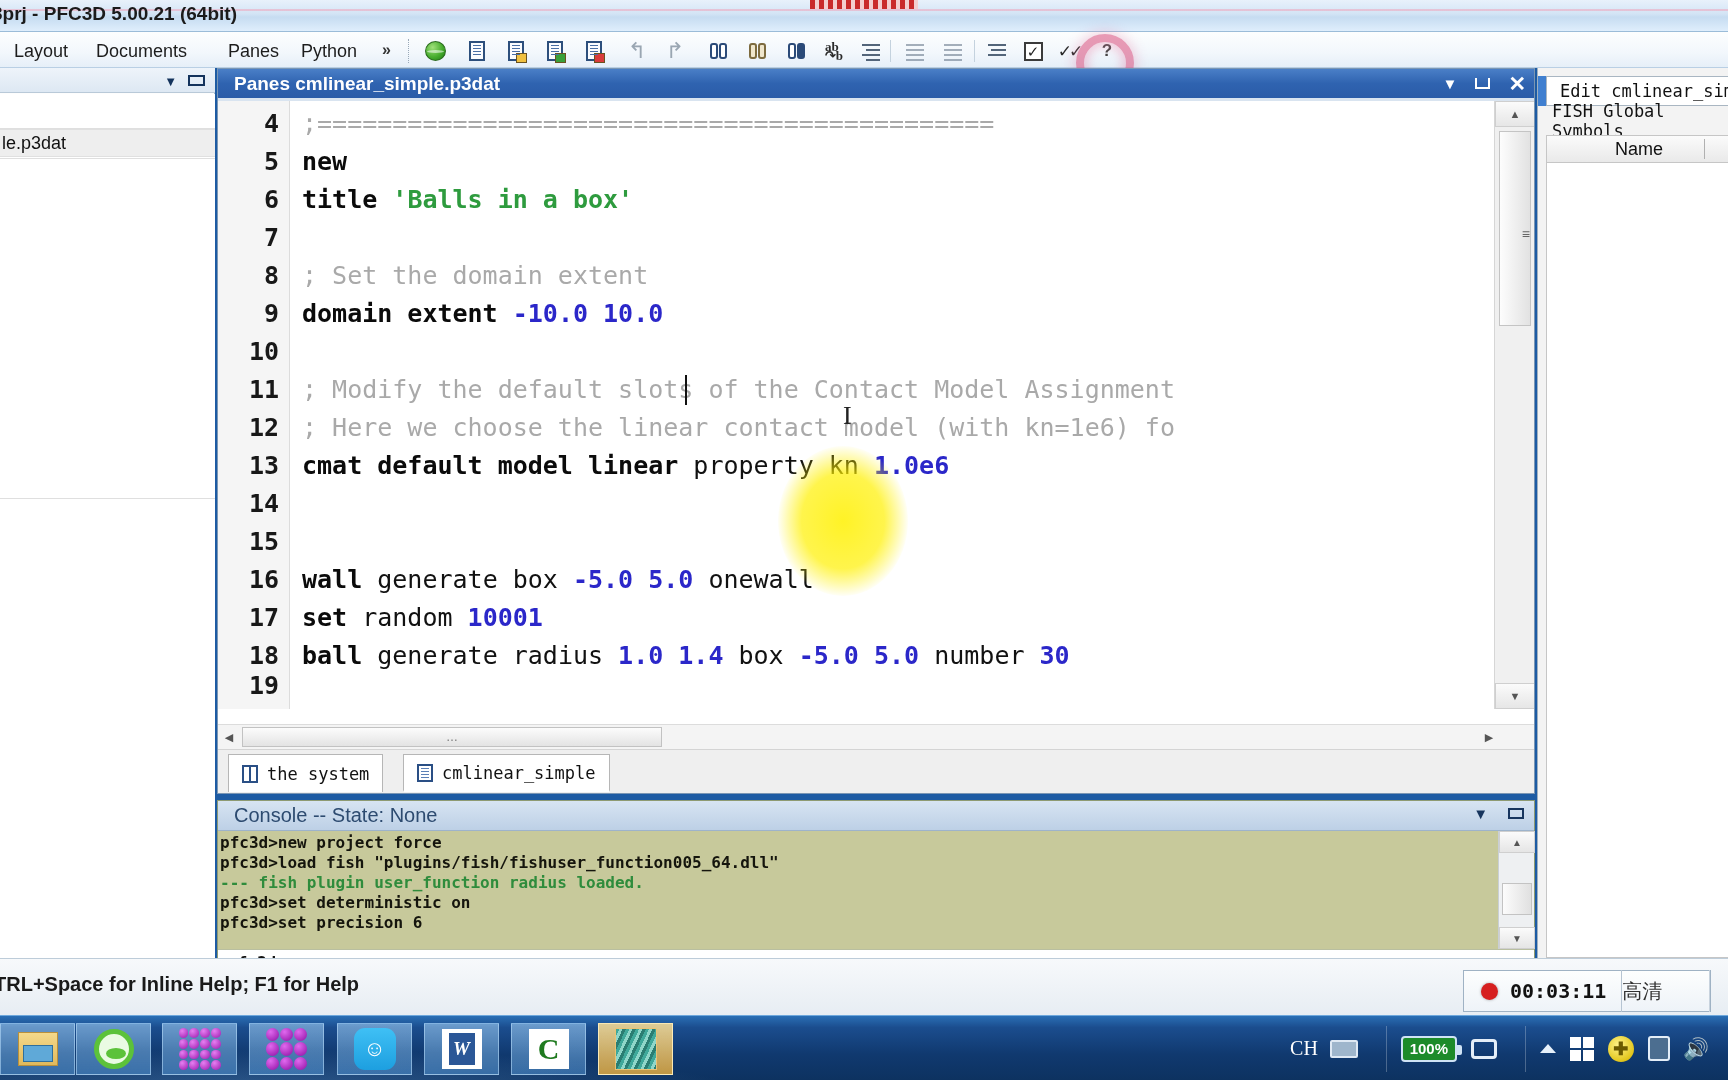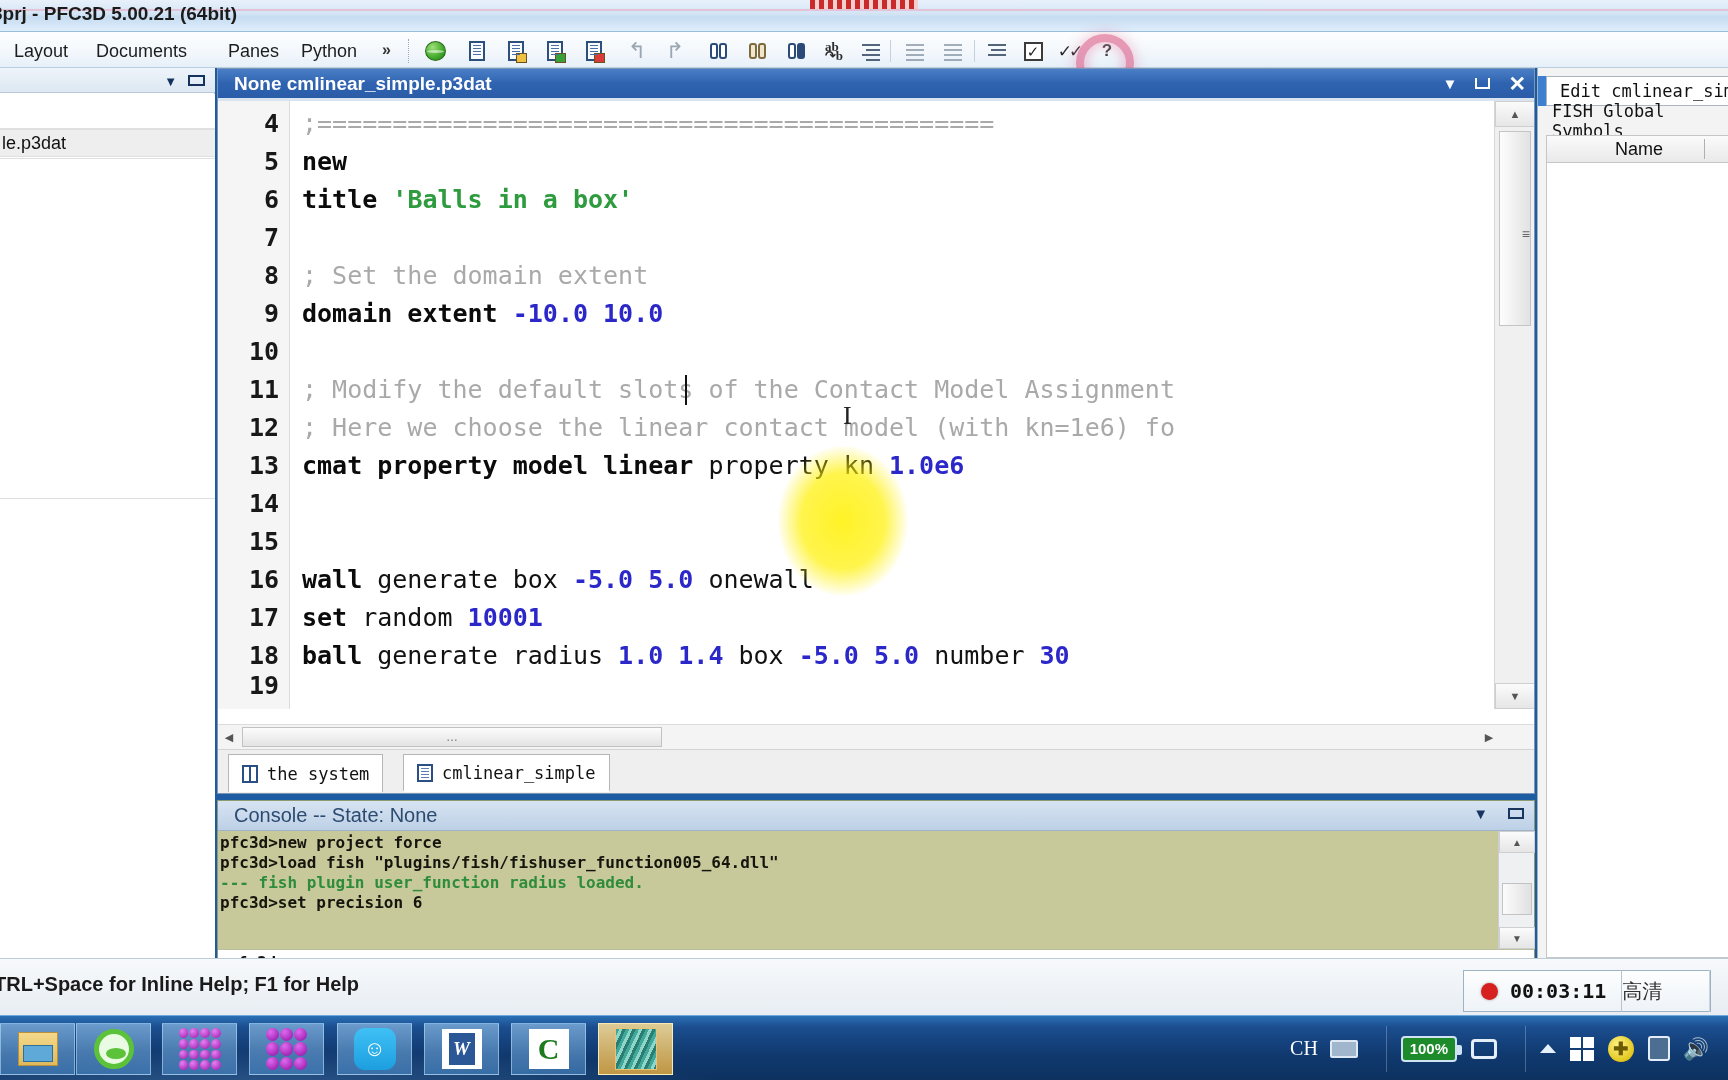--- a/index.html
+++ b/index.html
@@ -453,21 +453,21 @@
       <div class="lp-blank" style="top:0"></div>
       <div class="lp-sep" style="top:34px"></div>
       <div class="lp-row" style="top:35px">le.p3dat</div>
       <div class="lp-sep" style="top:64px"></div>
       <div class="lp-sep" style="top:404px"></div>
     </div>
   </div>
 
   <div class="editor">
     <div class="ed-title">
-      <span>None cmlinear_simple.p3dat</span>
+      <span>Panes cmlinear_simple.p3dat</span>
       <div class="ed-btns">
         <span class="ed-btn">▼</span>
         <span class="ed-btn min"></span>
         <span class="ed-btn x">✕</span>
       </div>
     </div>
     <div class="ed-topline"></div>
 
     <div class="code-wrap">
       <div class="gutter" id="gutter">
@@ -491,21 +491,21 @@
       <div class="code-area" id="codearea">
           <div class="cl" style="top: 4px;"><span class="c">;=============================================</span></div>
           <div class="cl" style="top: 42px;"><span class="k">new</span></div>
           <div class="cl" style="top: 80px;"><span class="k">title</span><span class="p"> </span><span class="s">'Balls in a box'</span></div>
           <div class="cl" style="top: 118px;"></div>
           <div class="cl" style="top: 156px;"><span class="c">; Set the domain extent</span></div>
           <div class="cl" style="top: 194px;"><span class="k">domain extent</span><span class="p"> </span><span class="n">-10.0 10.0</span></div>
           <div class="cl" style="top: 232px;"></div>
           <div class="cl" style="top: 270px;"><span class="c">; Modify the default slots of the Contact Model Assignment</span></div>
           <div class="cl" style="top: 308px;"><span class="c">; Here we choose the linear contact model (with kn=1e6) fo</span></div>
-          <div class="cl" style="top: 346px;"><span class="k">cmat property model linear</span><span class="p"> property kn </span><span class="n">1.0e6</span></div>
+          <div class="cl" style="top: 346px;"><span class="k">cmat default model linear</span><span class="p"> property kn </span><span class="n">1.0e6</span></div>
           <div class="cl" style="top: 384px;"></div>
           <div class="cl" style="top: 460px;"><span class="k">wall</span><span class="p"> generate box </span><span class="n">-5.0 5.0</span><span class="p"> onewall</span></div>
           <div class="cl" style="top: 498px;"><span class="k">set</span><span class="p"> random </span><span class="n">10001</span></div>
           <div class="cl" style="top: 536px;"><span class="k">ball</span><span class="p"> generate radius </span><span class="n">1.0 1.4</span><span class="p"> box </span><span class="n">-5.0 5.0</span><span class="p"> number </span><span class="n">30</span></div>
           <div class="cl" style="top: 574px;"></div>
           <div class="caret" style="left: 395px; top: 274px;"></div>
         </div>
       <div class="mouse-glow" style="left:560px; top:345px;"></div>
       <div class="ibeam" style="left:625px; top:300px;">I</div>
 
@@ -542,20 +542,21 @@
       <span>Console -- State: None</span>
       <div class="con-head-btns">
         <span style="color:#17355e;font-size:15px">▼</span>
         <span style="display:inline-block;width:16px;height:11px;border:2px solid #17355e"></span>
       </div>
     </div>
     <div class="con-body" id="conbody">
         <div class="con-line">pfc3d&gt;new project force</div>
         <div class="con-line">pfc3d&gt;load fish "plugins/fish/fishuser_function005_64.dll"</div>
         <div class="con-line ok">--- fish plugin user_function radius loaded.</div>
+        <div class="con-line">pfc3d&gt;set deterministic on</div>
         <div class="con-line">pfc3d&gt;set precision 6</div>
       </div>
     <div class="con-scroll">
       <div style="position:absolute;left:0;top:0;width:36px;height:22px;background:linear-gradient(#fbfbfb,#e5e5e5);border:1px solid #cfcfcf;display:flex;align-items:center;justify-content:center;font-size:10px;color:#555">▲</div>
       <div style="position:absolute;left:3px;top:52px;width:30px;height:32px;background:linear-gradient(to right,#fcfcfc,#e0e0e0);border:1px solid #c3c3c3"></div>
       <div style="position:absolute;left:0;bottom:0;width:36px;height:22px;background:linear-gradient(#fbfbfb,#e5e5e5);border:1px solid #cfcfcf;display:flex;align-items:center;justify-content:center;font-size:10px;color:#555">▼</div>
     </div>
     <div class="con-prompt">pfc3d&gt;</div>
   </div>
 

